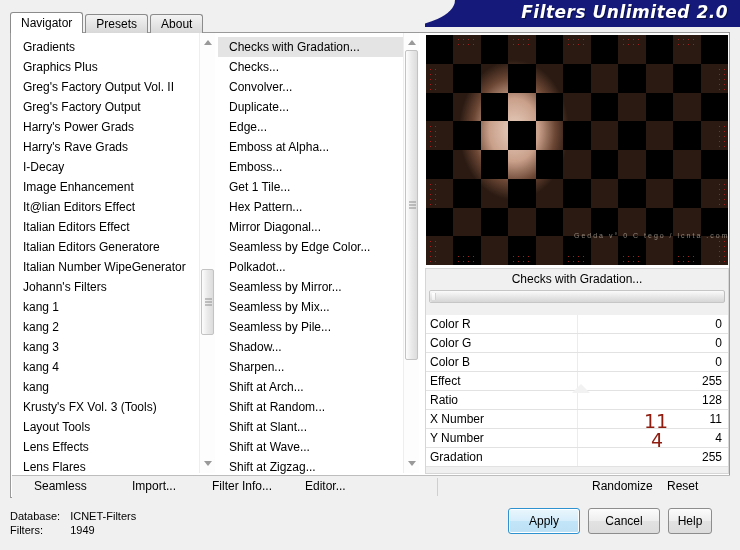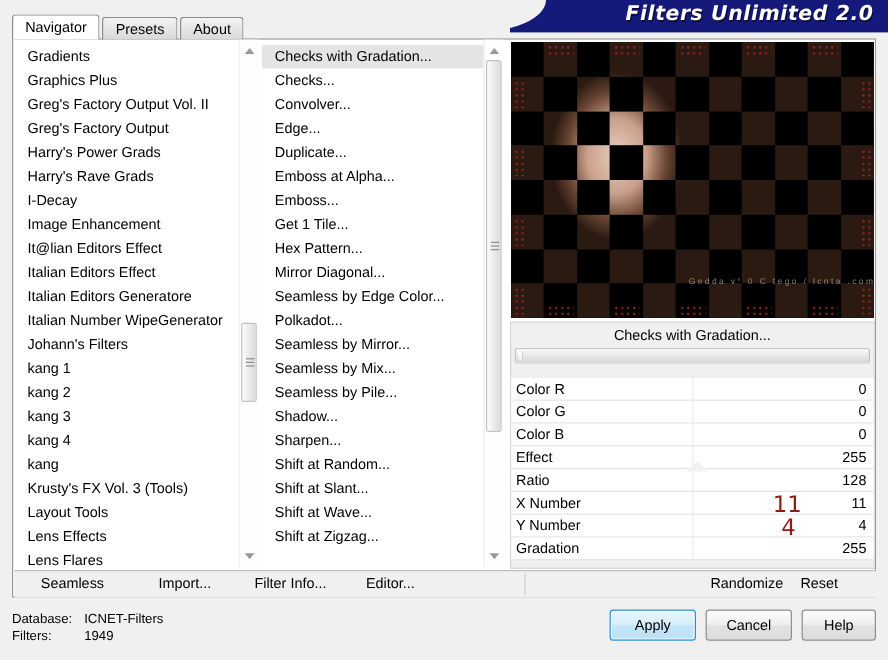--- a/index.html
+++ b/index.html
@@ -342,21 +342,21 @@
     border-radius: 3px;
     box-sizing: border-box;
   }
   .btn.primary {
     border: 1px solid #2f92d0;
     background: linear-gradient(#eaf6fd, #d6eefb 48%, #c2e5f8 52%, #bde0f6);
     box-shadow: inset 0 0 0 1px #ffffff;
   }
   #btn-apply  { left: 508px; width: 72px; }
   #btn-cancel { left: 588px; width: 72px; }
-  #btn-help   { left: 668px; width: 62px; }
+  #btn-help   { left: 668px; width: 44px; }
 </style>
 </head>
 <body>
 
 <div id="app">
 
   <div class="banner">
     <div class="banner-curve"></div>
     <div class="banner-text">Filters Unlimited 2.0</div>
   </div>
@@ -409,34 +409,35 @@
       <div class="sb-arrow down">
           <i></i>
         </div>
     </div>
 
     <div class="listbox" id="flt-list">
       <div class="list-items" id="flt-items">
           <div class="list-item selected"><span>Checks with Gradation...</span></div>
           <div class="list-item"><span>Checks...</span></div>
           <div class="list-item"><span>Convolver...</span></div>
+          <div class="list-item"><span>Duplicate...</span></div>
           <div class="list-item"><span>Edge...</span></div>
-          <div class="list-item"><span>Duplicate...</span></div>
           <div class="list-item"><span>Emboss at Alpha...</span></div>
           <div class="list-item"><span>Emboss...</span></div>
           <div class="list-item"><span>Get 1 Tile...</span></div>
           <div class="list-item"><span>Hex Pattern...</span></div>
           <div class="list-item"><span>Mirror Diagonal...</span></div>
           <div class="list-item"><span>Seamless by Edge Color...</span></div>
           <div class="list-item"><span>Polkadot...</span></div>
           <div class="list-item"><span>Seamless by Mirror...</span></div>
           <div class="list-item"><span>Seamless by Mix...</span></div>
           <div class="list-item"><span>Seamless by Pile...</span></div>
           <div class="list-item"><span>Shadow...</span></div>
           <div class="list-item"><span>Sharpen...</span></div>
+          <div class="list-item"><span>Shift at Arch...</span></div>
           <div class="list-item"><span>Shift at Random...</span></div>
           <div class="list-item"><span>Shift at Slant...</span></div>
           <div class="list-item"><span>Shift at Wave...</span></div>
           <div class="list-item"><span>Shift at Zigzag...</span></div>
         </div>
     </div>
     <div class="vscroll" id="flt-scroll">
       <div class="sb-arrow up">
           <i></i>
         </div>

